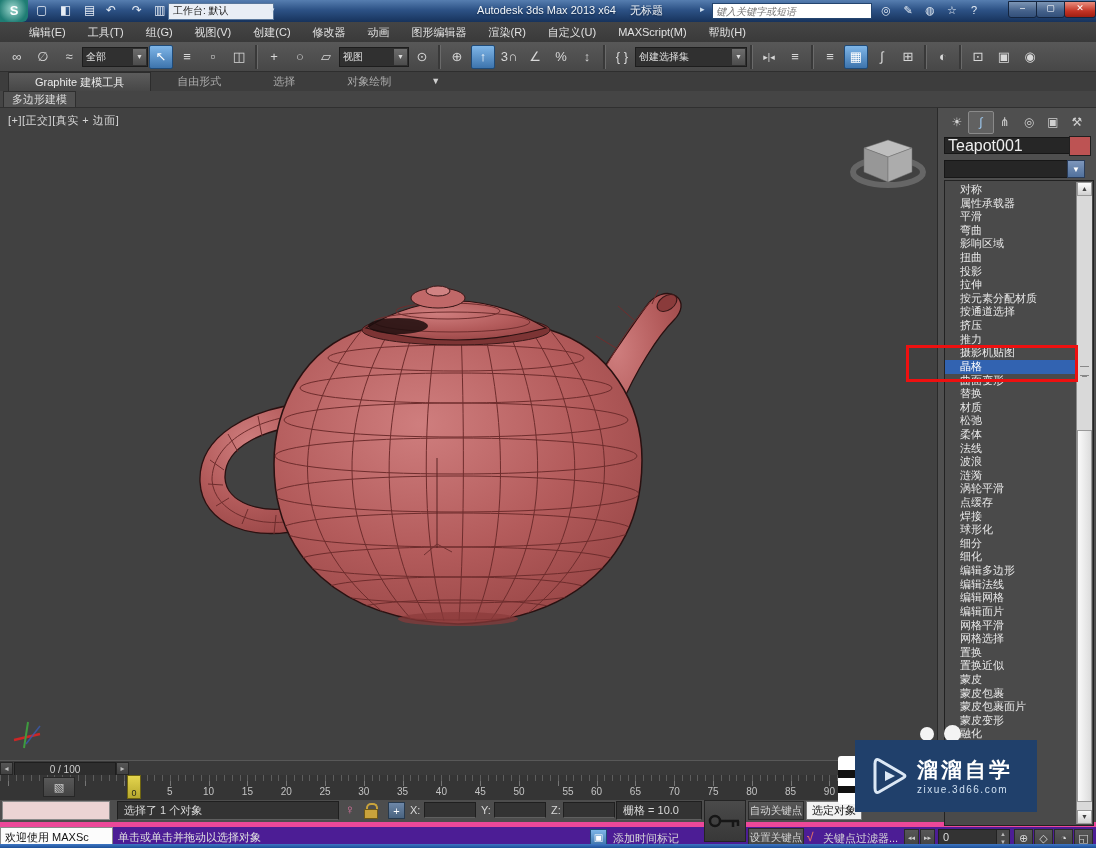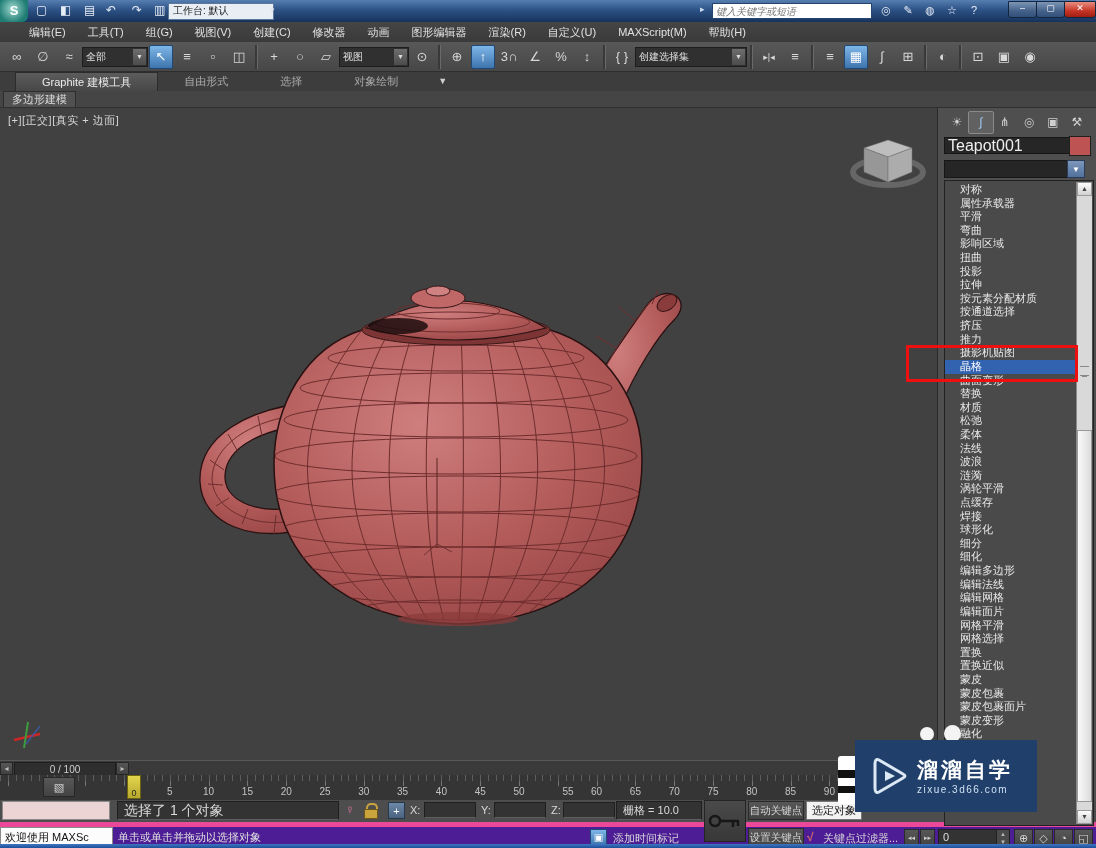--- a/index.html
+++ b/index.html
@@ -36,21 +36,21 @@
     display:flex;align-items:center;padding:0 4px;box-sizing:border-box;border-bottom:1px solid #2e2e2e;}
   .tb-icon{width:22px;height:22px;margin:0 1px;text-align:center;line-height:22px;color:#d8d8d8;font-size:13px;
     border:1px solid transparent;border-radius:2px;flex:0 0 auto;}
   .tb-icon.active{background:linear-gradient(#7fb6e8,#3d74ad);border:1px solid #1f4a77;color:#fff;}
   .tb-sep{width:2px;height:24px;margin:0 3px;background:#393939;border-right:1px solid #6a6a6a;flex:0 0 auto;}
   .tb-drop{height:18px;background:#303030;border:1px solid #1d1d1d;color:#e0e0e0;line-height:17px;
     padding:0 3px;font-size:10px;position:relative;flex:0 0 auto;}
   .tb-drop .da{position:absolute;right:1px;top:1px;bottom:1px;width:13px;background:linear-gradient(#6d6d6d,#4c4c4c);
     color:#ddd;font-size:7px;text-align:center;line-height:15px;}
   
-  #ribbon-tabs{left:0;top:72px;width:1096px;height:19px;background:#3d3d3d;display:flex;padding-left:15px;box-sizing:border-box;}
+  #ribbon-tabs{left:0;top:72px;width:1096px;height:19px;background:#3d3d3d;display:flex;padding-left:8px;box-sizing:border-box;}
   .ribbon-tab{padding:0 26px;line-height:19px;color:#ababab;font-size:11px;}
   .ribbon-tab.active{background:linear-gradient(#5c5c5c,#474747);color:#ececec;border:1px solid #2c2c2c;border-bottom:none;}
   #ribbon-min{margin-left:14px;color:#cfcfcf;font-size:9px;line-height:19px;}
   #ribbon-sub{left:0;top:91px;width:1096px;height:17px;background:#454545;border-bottom:1px solid #303030;box-sizing:border-box;}
   #ribbon-subtab{display:inline-block;margin-left:3px;padding:0 8px;background:#515151;border:1px solid #2e2e2e;border-bottom:none;
     color:#dcdcdc;line-height:15px;font-size:11px;}
   
   #viewport{left:0;top:108px;width:938px;height:652px;background:#414141;border-right:1px solid #2a2a2a;box-sizing:border-box;}
   #vp-label{left:8px;top:5px;color:#d6d6d6;font-size:11px;letter-spacing:.5px;}
   
@@ -101,21 +101,21 @@
   #time-slider{left:127px;top:0;width:14px;height:24px;background:linear-gradient(#e4d54e,#b7a82e);
     border:1px solid #6e6410;color:#2a2a1a;text-align:center;line-height:34px;font-size:9px;box-sizing:border-box;}
   .tick-label{position:absolute;top:11px;color:#c3c3c3;font-size:10px;transform:translateX(-50%);}
   
   #status1{left:0;top:800px;width:1096px;height:22px;background:#4d4d4d;}
   #status2{left:0;top:822px;width:1096px;height:22px;background:#4c1d95;border-top:5px solid #ec4899;box-sizing:border-box;}
   .sunken{background:#333;border:1px solid #1f1f1f;border-bottom-color:#5f5f5f;color:#dadada;box-sizing:border-box;}
   #listener-pink{left:2px;top:1px;width:108px;height:19px;background:#ecd4d4;border:1px solid #8a8a8a;box-sizing:border-box;}
   #listener-white{left:0px;top:0px;width:113px;height:21px;background:#fcfcfc;border:1px solid #8a8a8a;
     color:#111;line-height:19px;padding-left:4px;font-size:11px;box-sizing:border-box;white-space:nowrap;overflow:hidden;}
-  #sel-status{left:117px;top:1px;width:222px;height:19px;line-height:17px;padding-left:6px;font-size:14px;}
+  #sel-status{left:117px;top:1px;width:222px;height:19px;line-height:17px;padding-left:6px;font-size:11px;}
   #prompt-line{left:118px;top:3px;color:#e0e0e0;font-size:11px;}
   #pin-icon{left:345px;top:2px;color:#e877a8;font-size:13px;}
   #lock-shackle{left:366px;top:3px;width:8px;height:7px;border:2px solid #c9a33c;border-bottom:none;border-radius:5px 5px 0 0;}
   #lock-body{left:364px;top:9px;width:12px;height:8px;background:#c9a33c;border:1px solid #6e5717;}
   #absoffset-icon{left:388px;top:2px;width:17px;height:17px;background:linear-gradient(#6d87a8,#49637f);
     border:1px solid #27394d;color:#fff;text-align:center;line-height:16px;font-size:11px;box-sizing:border-box;}
   .coord-label{top:4px;color:#d8d8d8;font-size:11px;}
   .coord-field{top:2px;width:52px;height:16px;}
   #grid-box{left:616px;top:1px;width:86px;height:19px;line-height:17px;padding-left:6px;font-size:11px;}
   #key-button{left:704px;top:800px;width:42px;height:42px;background:linear-gradient(#4a4a4a,#383838);
@@ -147,20 +147,23 @@
   <div class="abs" id="titlebar">
     <div class="abs" id="app-button">S</div>
     <span class="qat-icon abs" style="left:32px">▢</span>
     <span class="qat-icon abs" style="left:56px">◧</span>
     <span class="qat-icon abs" style="left:80px">▤</span>
     <span class="qat-icon abs" style="left:102px">↶</span>
     <span class="qat-icon abs" style="left:128px">↷</span>
     <span class="qat-icon abs" style="left:150px">▥</span>
     <div class="abs" id="workspace-box">工作台: 默认</div>
     <span class="abs" id="workspace-arrow">▼</span>
+    <div class="abs" id="title-text">
+      <span>Autodesk 3ds Max  2013 x64</span><span id="doc-title">无标题</span>
+    </div>
     <span class="abs" id="search-go">▸</span>
     <input class="abs" id="infocenter-search" placeholder="键入关键字或短语" style="">
     <span class="abs ic-icon" style="left:876px">◎</span>
     <span class="abs ic-icon" style="left:898px">✎</span>
     <span class="abs ic-icon" style="left:920px">◍</span>
     <span class="abs ic-icon" style="left:942px">☆</span>
     <span class="abs ic-icon" style="left:964px">?</span>
     <div class="abs winbtn" id="win-min">–</div>
     <div class="abs winbtn" id="win-max">▢</div>
     <div class="abs winbtn" id="win-close">✕</div>

